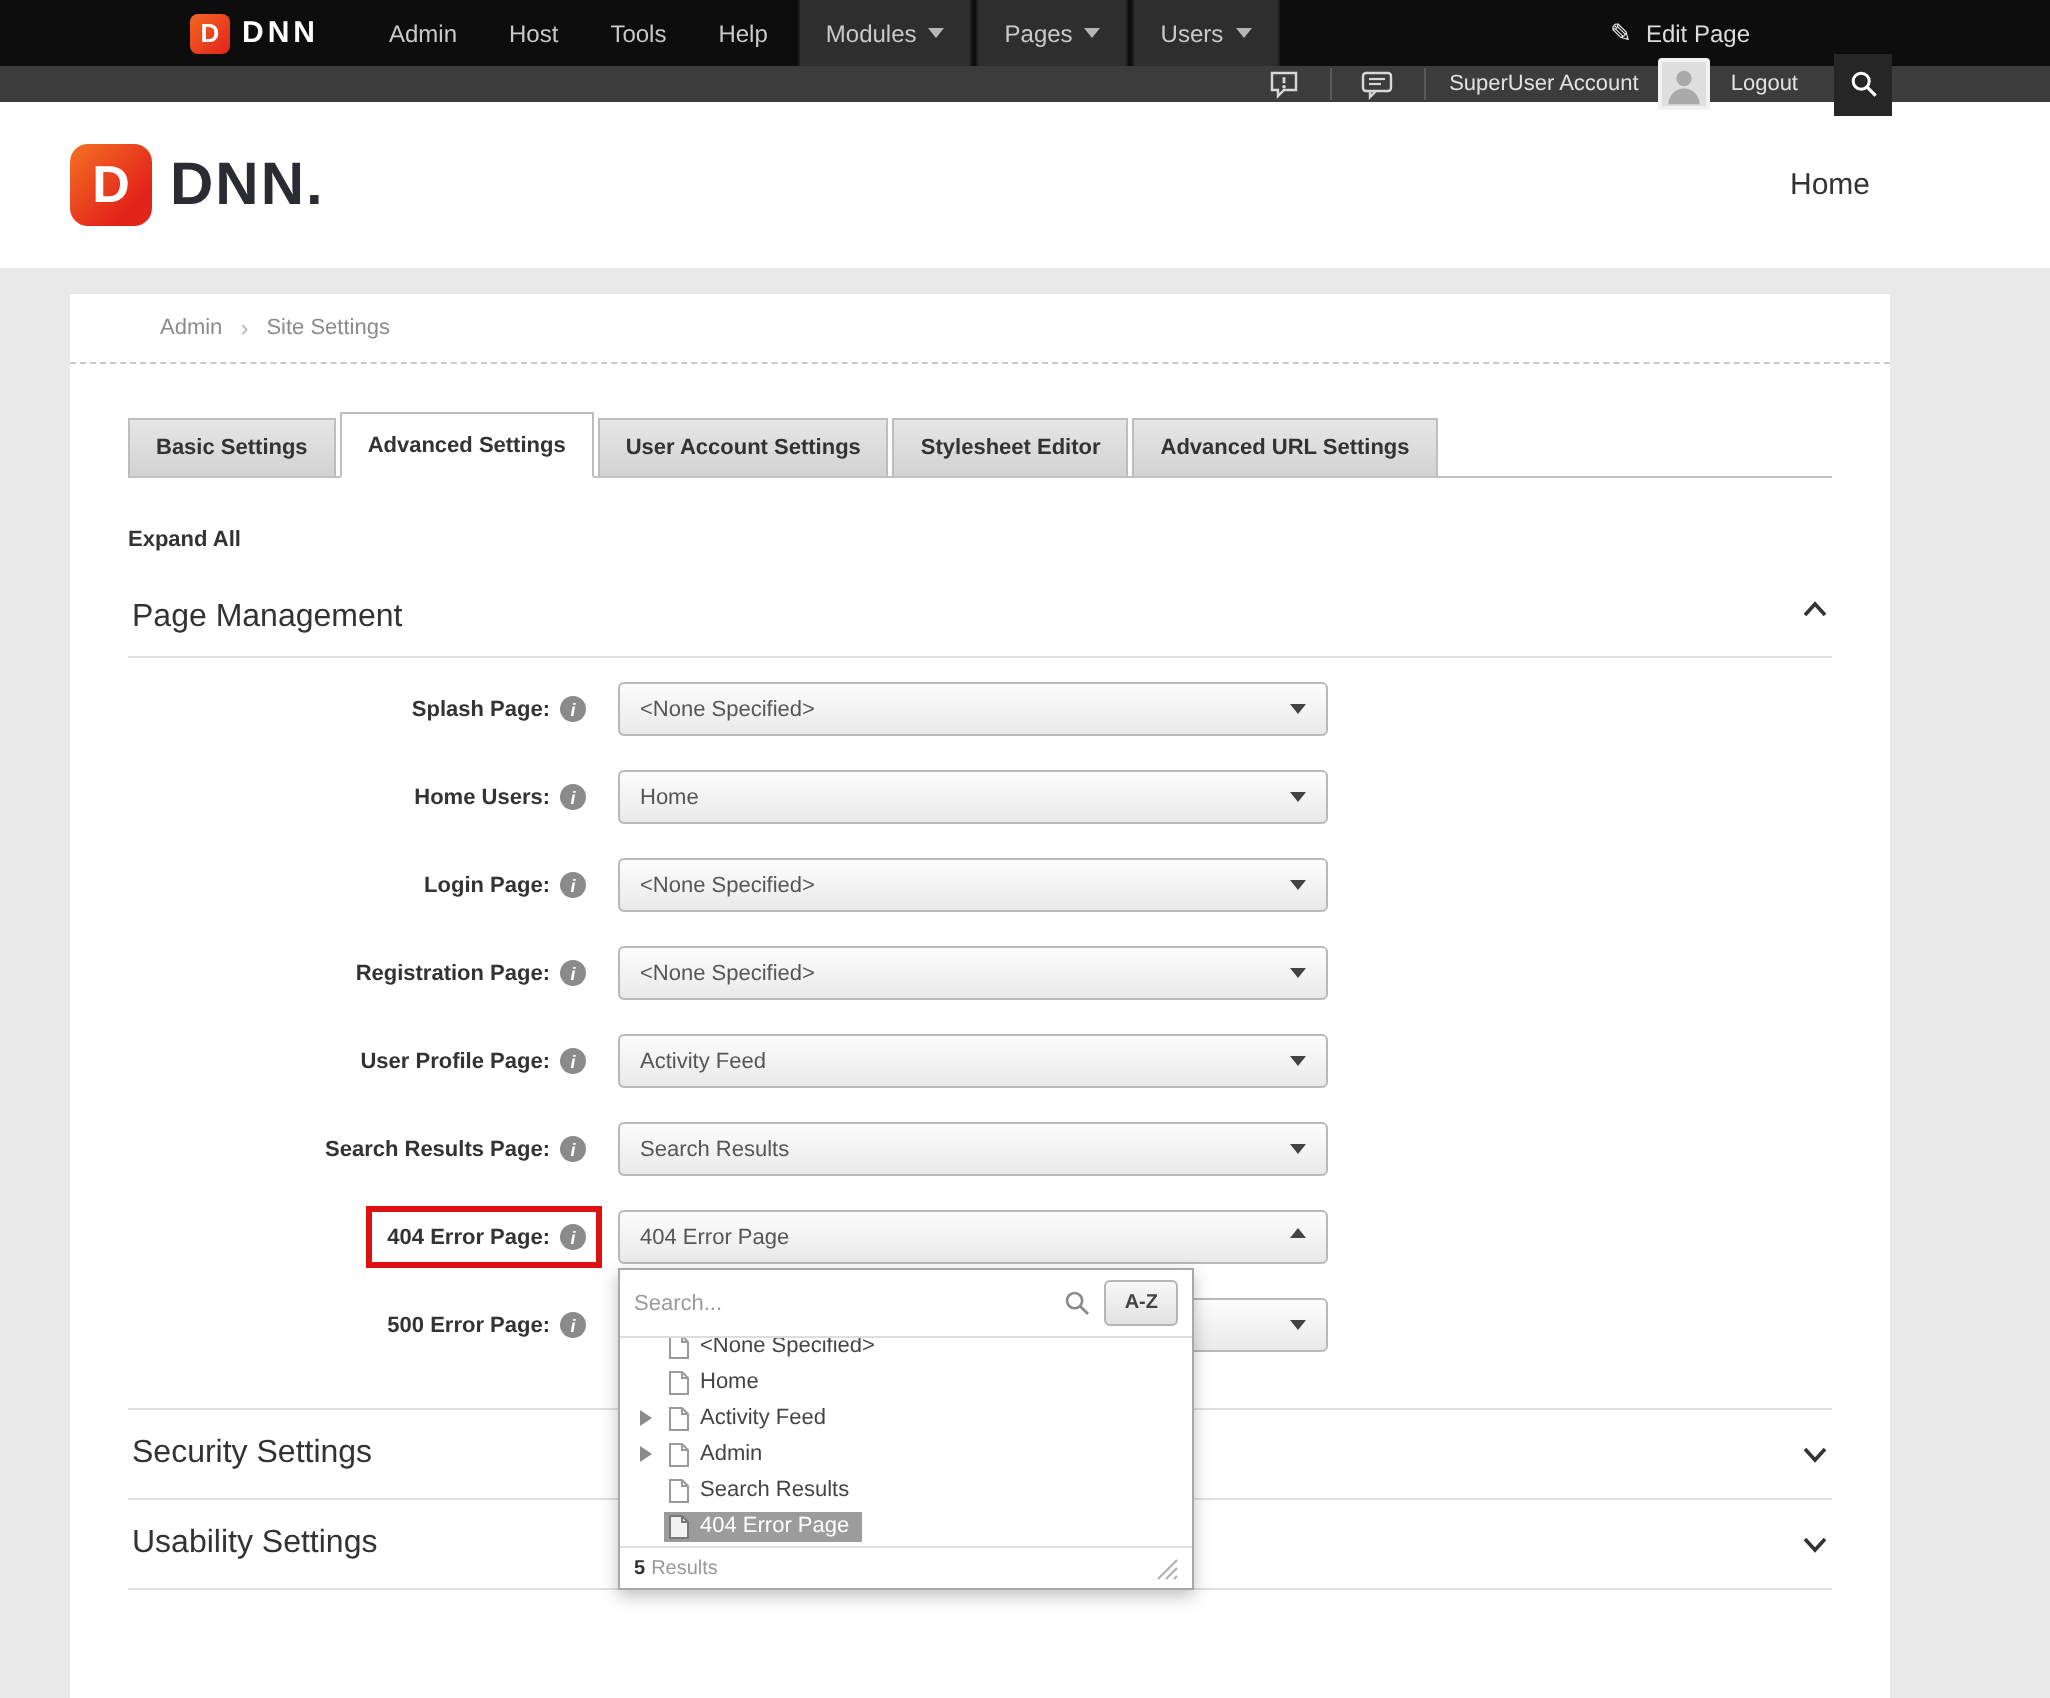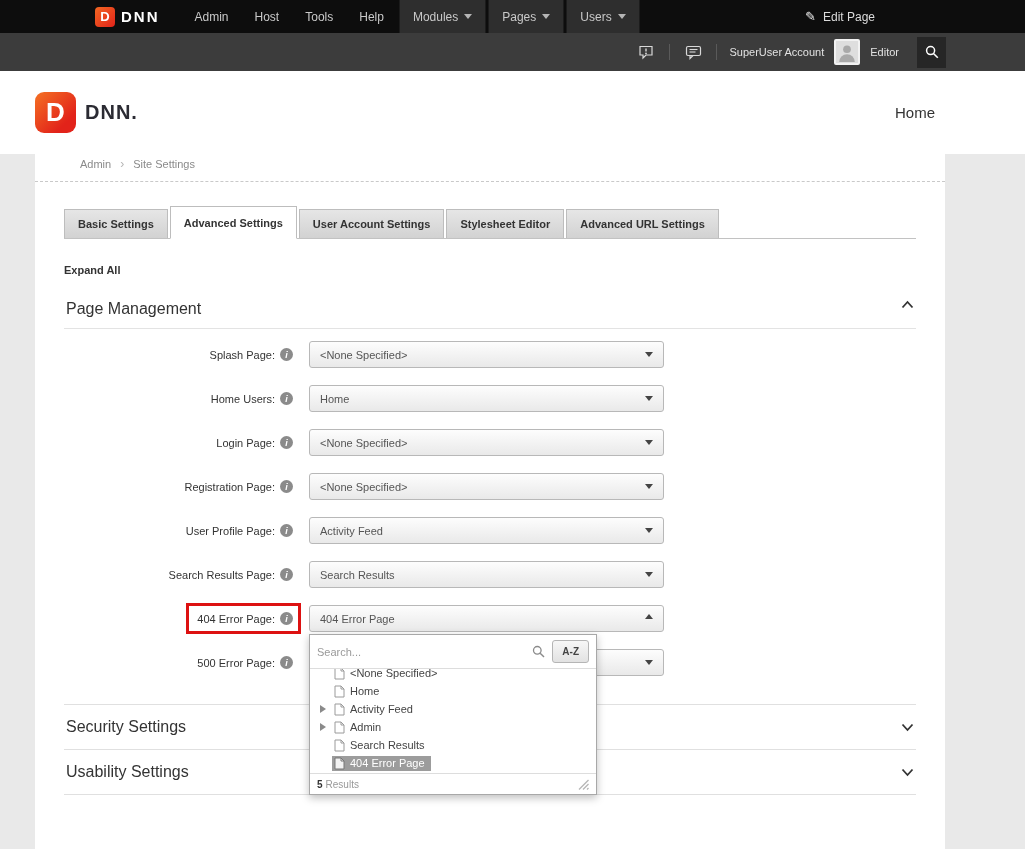--- a/index.html
+++ b/index.html
@@ -18,35 +18,35 @@
              color:#fff; font-weight:bold; font-size:13px; display:flex; align-items:center; justify-content:center; }
   .tb-brand { color:#fff; font-weight:bold; font-size:15px; letter-spacing:2px; }
   .tb-menu { display:flex; align-items:stretch; margin-left:22px; height:33px; }
   .tb-item { padding:0 13px; color:#c9c9c9; display:flex; align-items:center; gap:6px; cursor:pointer; }
   .tb-drop { background:#2e2e2e; border-left:1px solid #1c1c1c; border-right:1px solid #1c1c1c; margin-left:2px; }
   .caret-dn { width:0; height:0; border:4px solid transparent; border-top:5px solid #b5b5b5; margin-top:4px; }
   .tb-edit { margin-left:auto; margin-right:150px; display:flex; align-items:center; gap:7px; color:#dcdcdc; }
   .pencil { font-size:13px; color:#eee; }
 
   
-  .ubar { height:38px; background:#3c3c3c; display:flex; align-items:center; justify-content:flex-end;
+  .ubar { height:18px; background:#3c3c3c; display:flex; align-items:center; justify-content:flex-end;
           padding-right:79px; color:#ddd; font-size:11px; }
   .ubtn { width:30px; height:31px; display:flex; align-items:center; justify-content:center; cursor:pointer; }
   .udiv { width:1px; height:16px; background:#5a5a5a; margin:0 8px; }
   .uacct { margin:0 10px 0 4px; color:#e2e2e2; }
   .avatar { width:26px; height:26px; background:#e9e9e9; border:2px solid #f2f2f2; border-radius:2px; overflow:hidden; flex:none; }
   .ulogout { margin:0 18px 0 10px; color:#e2e2e2; cursor:pointer; }
   .usearch { width:29px; height:31px; background:#262626; display:flex; align-items:center; justify-content:center; cursor:pointer; }
 
   
   .site-header { height:83px; background:#fff; display:flex; align-items:center; }
   .hdr-logo { margin-left:35px; display:flex; align-items:center; gap:9px; }
   .hdr-mark { width:41px; height:41px; border-radius:9px; background:linear-gradient(135deg,#f26722 10%,#e2231a 75%);
               color:#fff; font-size:26px; font-weight:bold; display:flex; align-items:center; justify-content:center; }
-  .hdr-brand { font-size:20px; font-weight:bold; color:#2b2b33; letter-spacing:1px; }
+  .hdr-brand { font-size:30px; font-weight:bold; color:#2b2b33; letter-spacing:1px; }
   .hdr-page { margin-left:auto; margin-right:90px; font-size:15px; color:#333; cursor:pointer; }
 
   
   .panel { position:absolute; left:35px; top:147px; width:910px; height:702px; background:#fff; }
 
   .crumbs { padding:10px 10px 10px 45px; border-bottom:1px dashed #c9c9c9; font-size:11px; color:#8a8a8a;
             display:flex; align-items:center; gap:9px; }
   .crumb { cursor:pointer; }
   .crumb-sep { color:#b5b5b5; font-size:12px; }
 
@@ -59,21 +59,21 @@
   .expand-all { margin:25px 0 0 29px; font-size:11px; font-weight:bold; color:#333; cursor:pointer; }
 
   .sec-head { margin:14px 29px 0; display:flex; justify-content:space-between; 
               padding:10px 2px; border-bottom:1px solid #e3e3e3; cursor:pointer; }
   .sec-title { font-size:16px; color:#333; }
 
   
   .form { margin-left:29px; padding-top:12px; }
   .frow { display:flex; align-items:center; margin-bottom:17px; height:27px; }
   .flabel { width:230px; display:flex; justify-content:flex-end; align-items:center; }
-  .lblwrap { position:relative; display:flex; align-items:center; gap:5px; font-size:11px; font-weight:normal; color:#333; padding:0 1px; }
+  .lblwrap { position:relative; display:flex; align-items:center; gap:5px; font-size:11px; font-weight:bold; color:#333; padding:0 1px; }
   .info-icon { width:13px; height:13px; border-radius:50%; background:#8b8b8b; color:#fff; font-size:9px;
                font-weight:bold; font-style:italic; display:flex; align-items:center; justify-content:center; flex:none; }
   .info-icon::after { content:"i"; }
   .red-outline { position:absolute; top:-9px; bottom:-9px; left:-10px; right:-7px; border:3px solid #dd1111; pointer-events:none; }
   .fcontrol { margin-left:15px; width:355px; position:relative; }
   .select { height:27px; border:1px solid #b8b8b8; border-radius:3px; background:linear-gradient(#fdfdfd,#e9e9e9);
             display:flex; align-items:center; justify-content:space-between; padding:0 10px; font-size:11px; color:#555; cursor:pointer; }
   .sel-caret { width:0; height:0; border:4px solid transparent; border-top:5px solid #444; margin-top:4px; }
   .sel-caret.up { border-top:none; border-bottom:5px solid #444; margin-top:-4px; }
 
@@ -152,21 +152,21 @@
   </span>
   <span class="udiv"></span>
   <span class="uacct">SuperUser Account</span>
   <span class="avatar">
     <svg width="22" height="22" viewBox="0 0 24 24">
       <rect width="24" height="24" fill="#dedede"></rect>
       <circle cx="12" cy="9" r="4.2" fill="#a9a9a9"></circle>
       <path d="M3.5 23 a8.5 8.5 0 0 1 17 0 z" fill="#a9a9a9"></path>
     </svg>
   </span>
-  <span class="ulogout">Editor</span>
+  <span class="ulogout">Logout</span>
   <span class="usearch">
     <svg width="14" height="14" viewBox="0 0 14 14">
       <circle cx="5.6" cy="5.6" r="4" fill="none" stroke="#fff" stroke-width="1.5"></circle>
       <line x1="8.7" y1="8.7" x2="12.8" y2="12.8" stroke="#fff" stroke-width="1.6"></line>
     </svg>
   </span>
 </div>
 
 <div class="site-header">
   <div class="hdr-logo">

